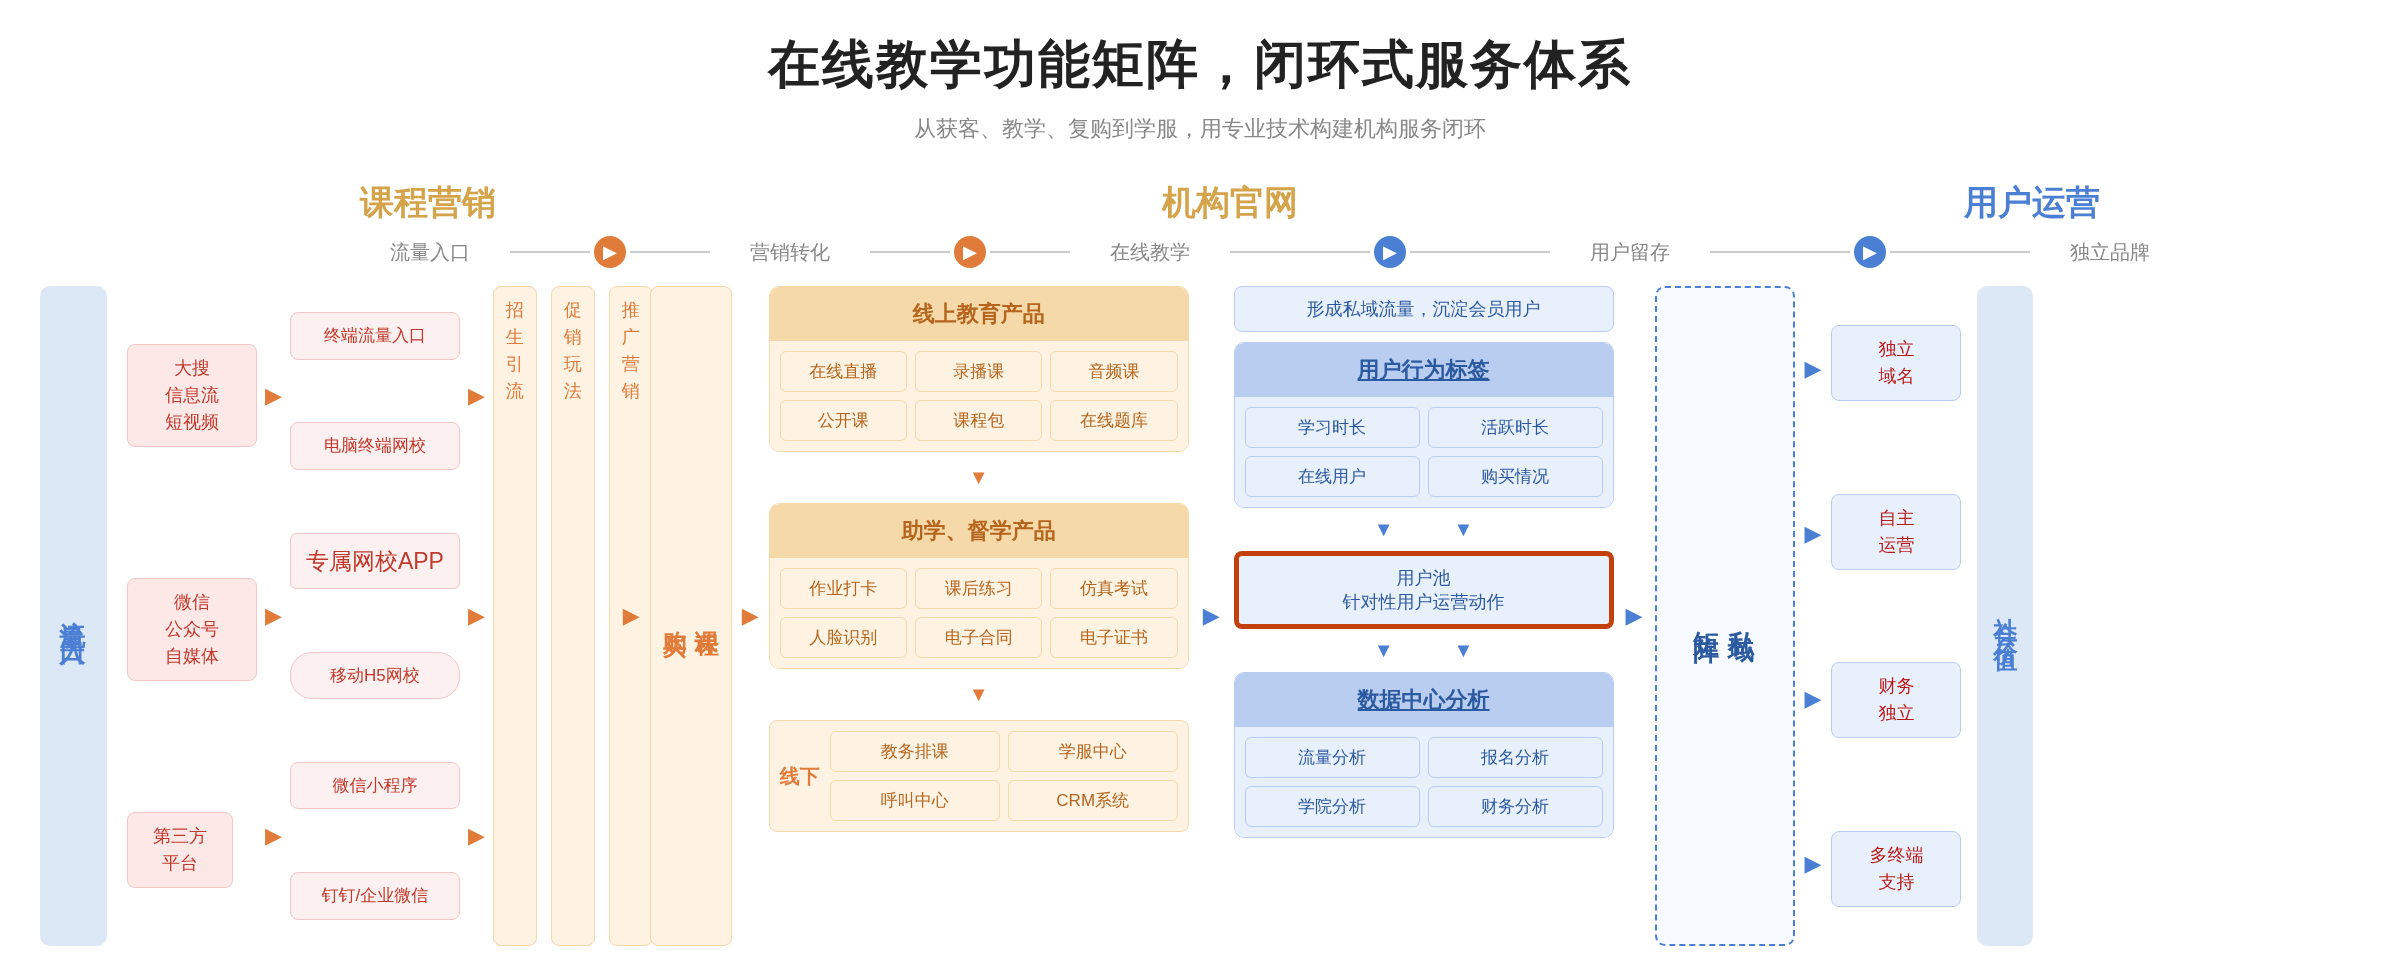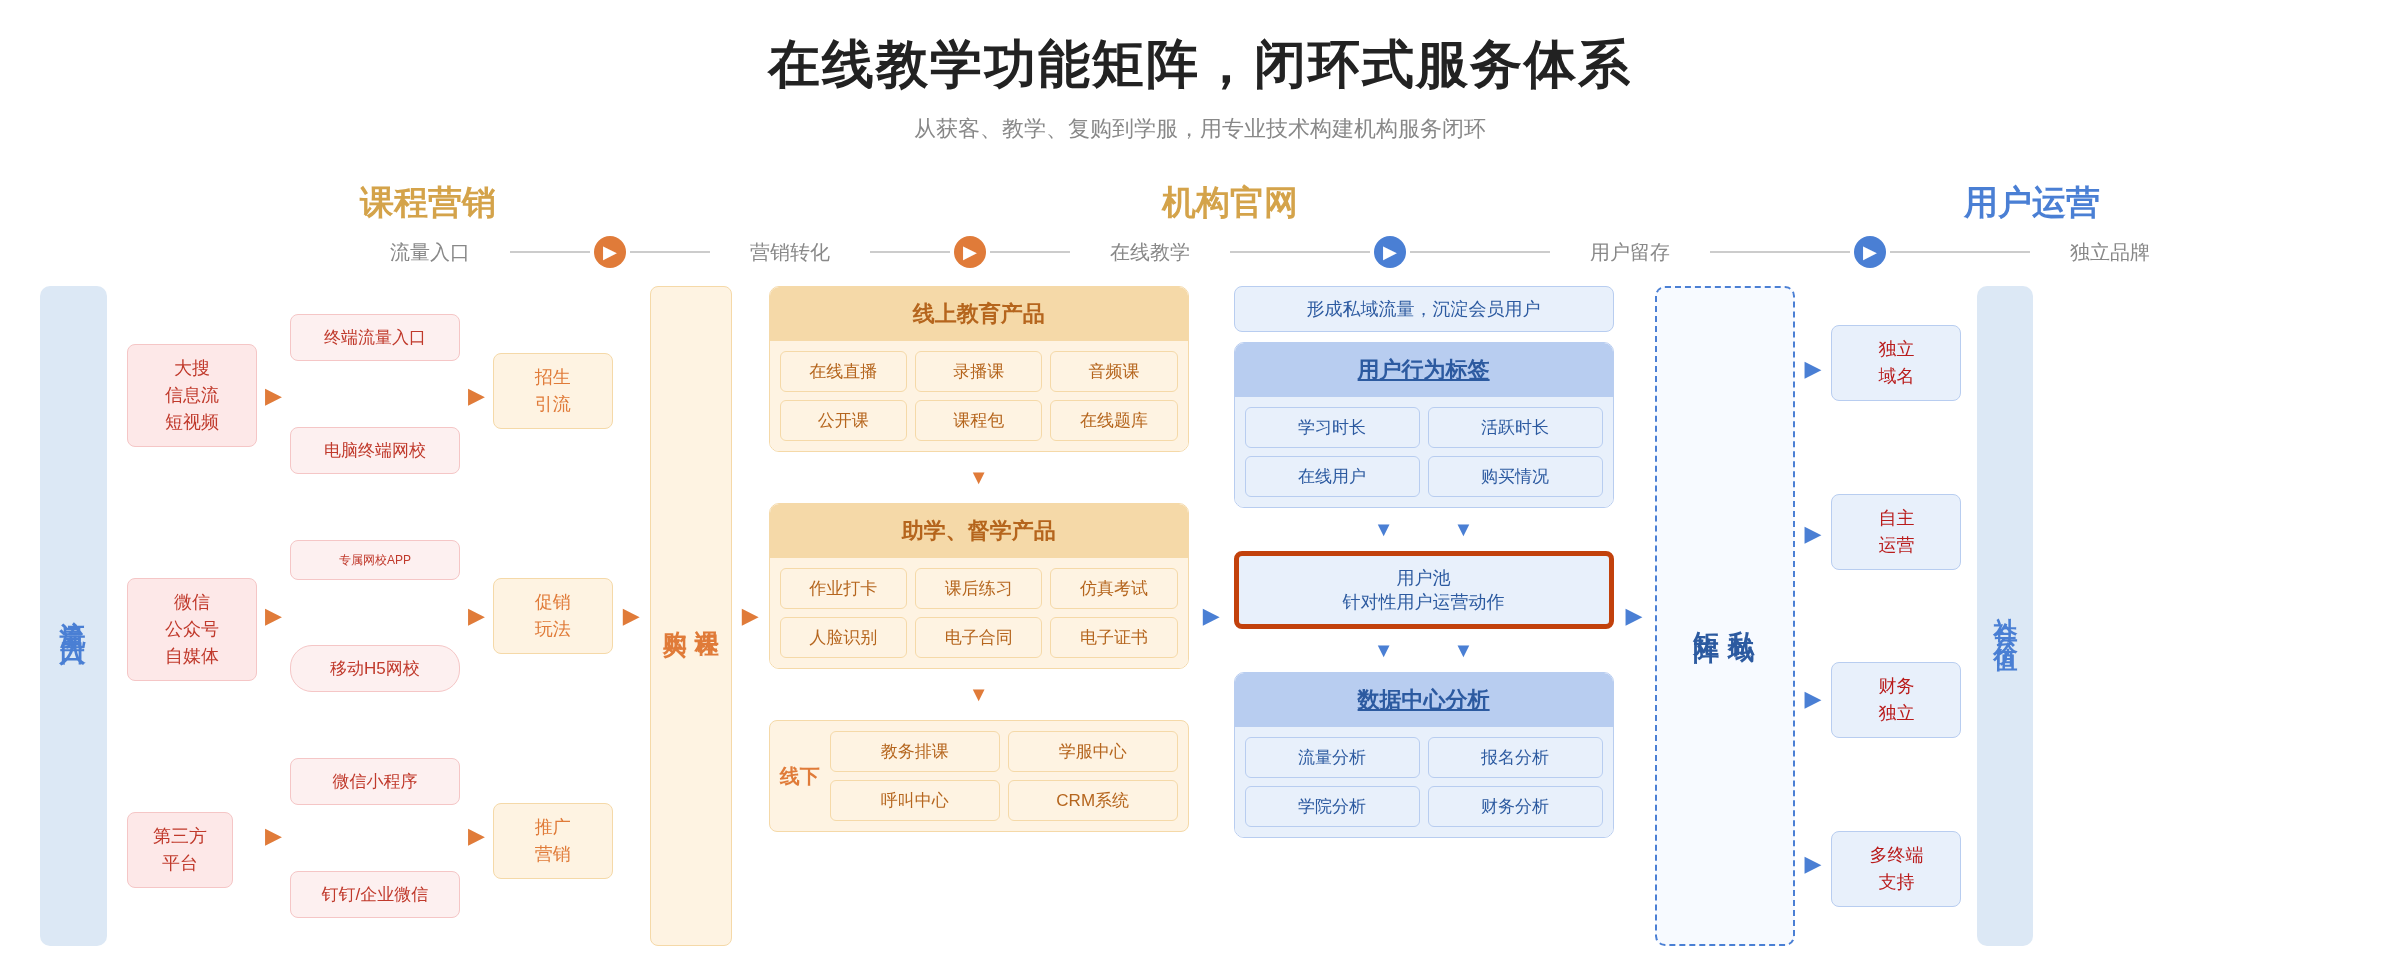--- a/index.html
+++ b/index.html
@@ -268,33 +268,33 @@
 
     <div style="display:flex; flex-direction:column; justify-content:space-around; height:660px; padding:0 8px;">
       <span style="color:#e07b39; font-size:22px;">▶</span>
       <span style="color:#e07b39; font-size:22px;">▶</span>
       <span style="color:#e07b39; font-size:22px;">▶</span>
     </div>
 
     <div style="display:flex; flex-direction:column; gap:10px; justify-content:space-around; height:660px; width:170px;">
       <div class="box box-light-pink" style="font-size:17px;">终端流量入口</div>
       <div class="box box-light-pink" style="font-size:17px;">电脑终端网校</div>
-      <div class="box box-light-pink" style="font-size:12px;">专属网校APP</div>
+      <div class="box box-light-pink" style="font-size:23px;border-radius:6px;">专属网校APP</div>
       <div class="box box-light-pink" style="font-size:17px;border-radius:22px;">移动H5网校</div>
       <div class="box box-light-pink" style="font-size:17px;">微信小程序</div>
       <div class="box box-light-pink" style="font-size:17px;">钉钉/企业微信</div>
     </div>
 
     <div style="display:flex; flex-direction:column; justify-content:space-around; height:660px; padding:0 8px;">
       <span style="color:#e07b39; font-size:22px;">▶</span>
       <span style="color:#e07b39; font-size:22px;">▶</span>
       <span style="color:#e07b39; font-size:22px;">▶</span>
     </div>
 
-    <div style="display:flex; flex-direction:column; gap:14px; justify-content:space-around; height:660px; width:120px;">
+    <div style="display:flex; flex-direction:row; gap:14px; justify-content:space-around; height:660px; width:120px;">
       <div class="box box-orange" style="white-space:pre-line; font-size:18px;">招生
 引流</div>
       <div class="box box-orange" style="white-space:pre-line; font-size:18px;">促销
 玩法</div>
       <div class="box box-orange" style="white-space:pre-line; font-size:18px;">推广
 营销</div>
     </div>
 
     <div style="display:flex; align-items:center; height:660px; padding:0 10px;">
       <span style="color:#e07b39; font-size:22px;">▶</span>

